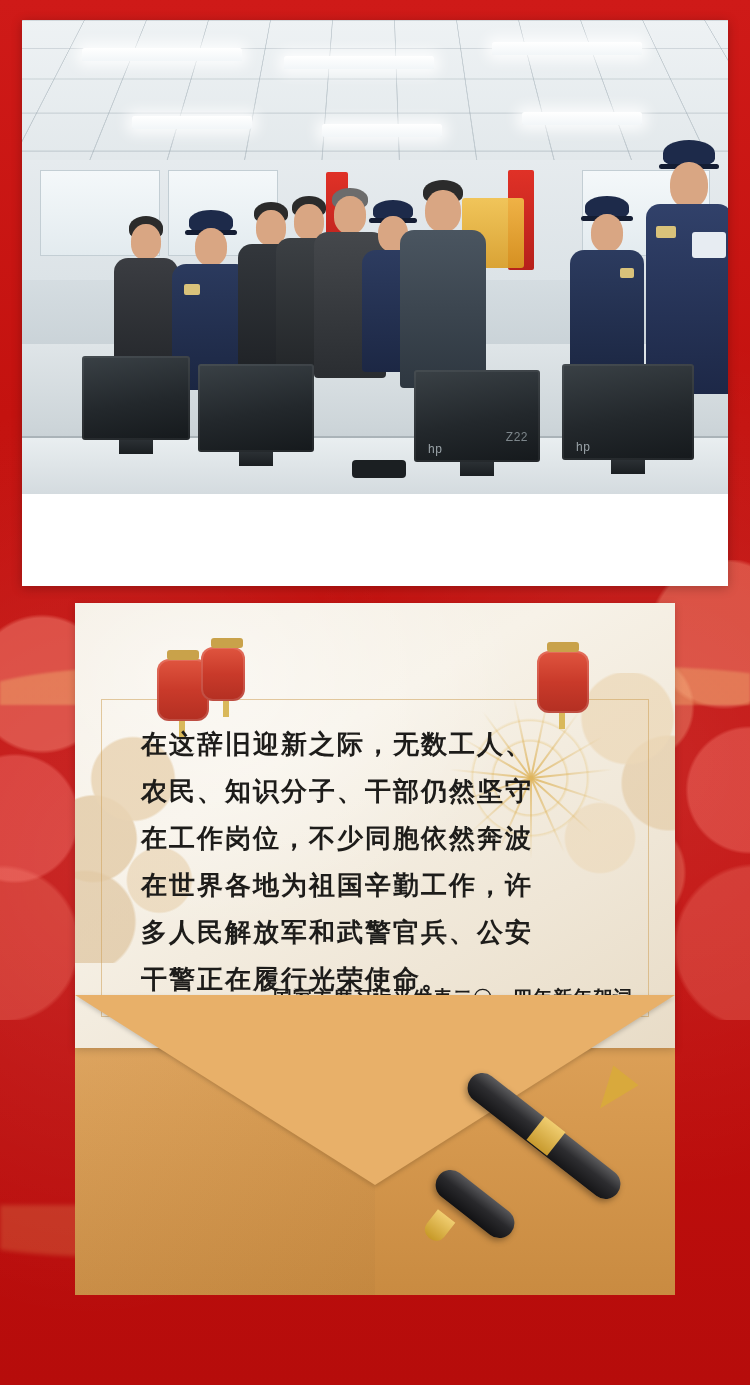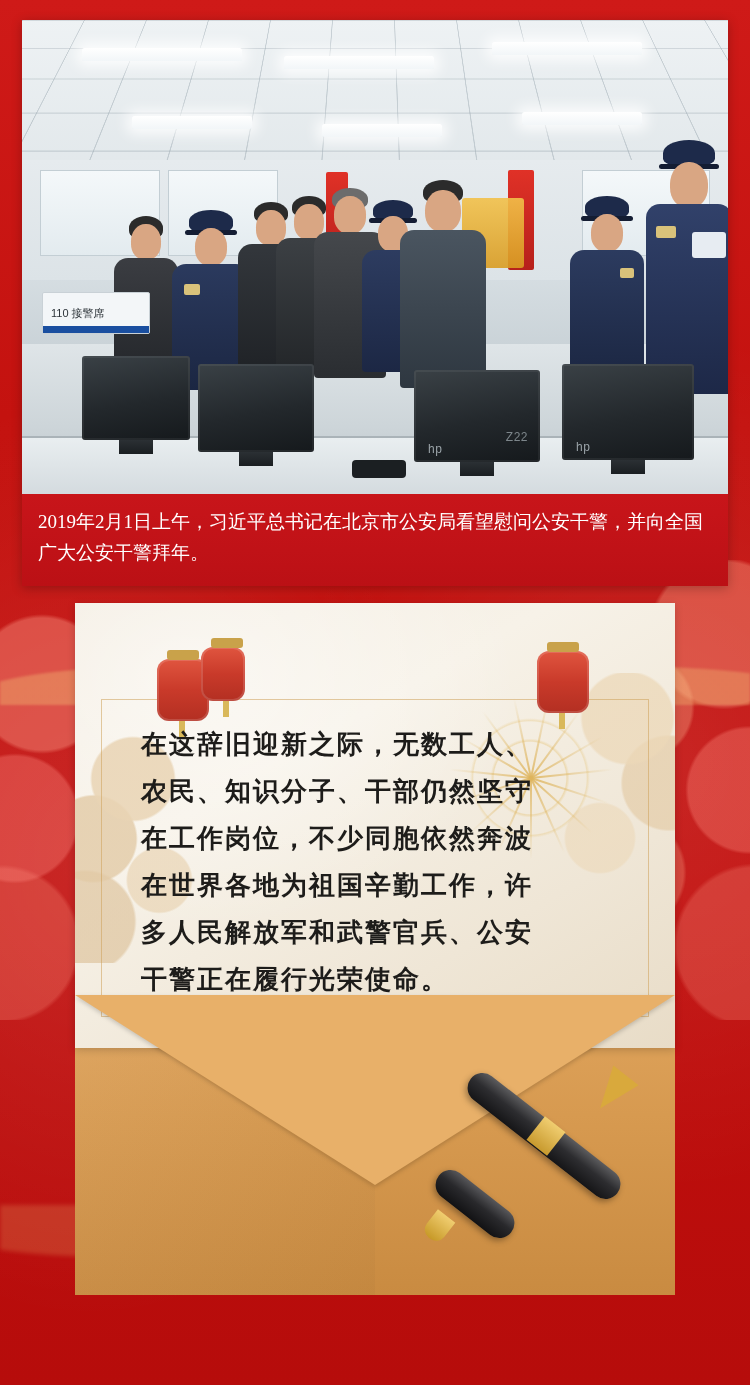--- a/index.html
+++ b/index.html
@@ -401,27 +401,22 @@
       <div class="monitor" style="left:392px; top:350px; width:126px; height:92px;">
         <span class="mon-logo" style="left:14px; bottom:6px;">hp</span>
         <span class="mon-logo" style="right:12px; bottom:18px; color:#7d868b;">Z22</span>
       </div>
       <div class="monitor" style="left:540px; top:344px; width:132px; height:96px;">
         <span class="mon-logo" style="left:14px; bottom:6px;">hp</span>
       </div>
 
       <div style="position:absolute; left:330px; top:440px; width:54px; height:18px; background:#1b1f22; border-radius:4px;"></div>
 
-      <div class="sign110">
-        <span>110 接警席</span>
-        <span class="bar"></span>
-      </div>
     </div>
 
-    <div class="caption">2019年2月1日上午，习近平总书记在北京市公安局看望慰问公安干警，并向全国广大公安干警拜年。</div>
   </div>
 
   <div class="letter-wrap">
 
     <div class="env-body"></div>
     <div class="env-shade-l"></div>
 
     <div class="letter">
       <div class="l-cloud-a"></div>
       <div class="l-cloud-b"></div>
@@ -448,20 +443,21 @@
       <div class="lantern lan-1"></div>
       <div class="lantern lan-2"></div>
       <div class="lantern lan-3"></div>
 
       <div class="letter-text">在这辞旧迎新之际，无数工人、
 农民、知识分子、干部仍然坚守
 在工作岗位，不少同胞依然奔波
 在世界各地为祖国辛勤工作，许
 多人民解放军和武警官兵、公安
 干警正在履行光荣使命。</div>
+      <div class="letter-sign">—— 国家主席习近平发表二〇一四年新年贺词</div>
     </div>
 
     <div class="env-flap"></div>
 
     <div class="pen">
       <div class="pen-nib"></div>
       <div class="pen-body"></div>
       <div class="pen-ring"></div>
       <div class="pen-cap"></div>
       <div class="pen-cap-gold"></div>

